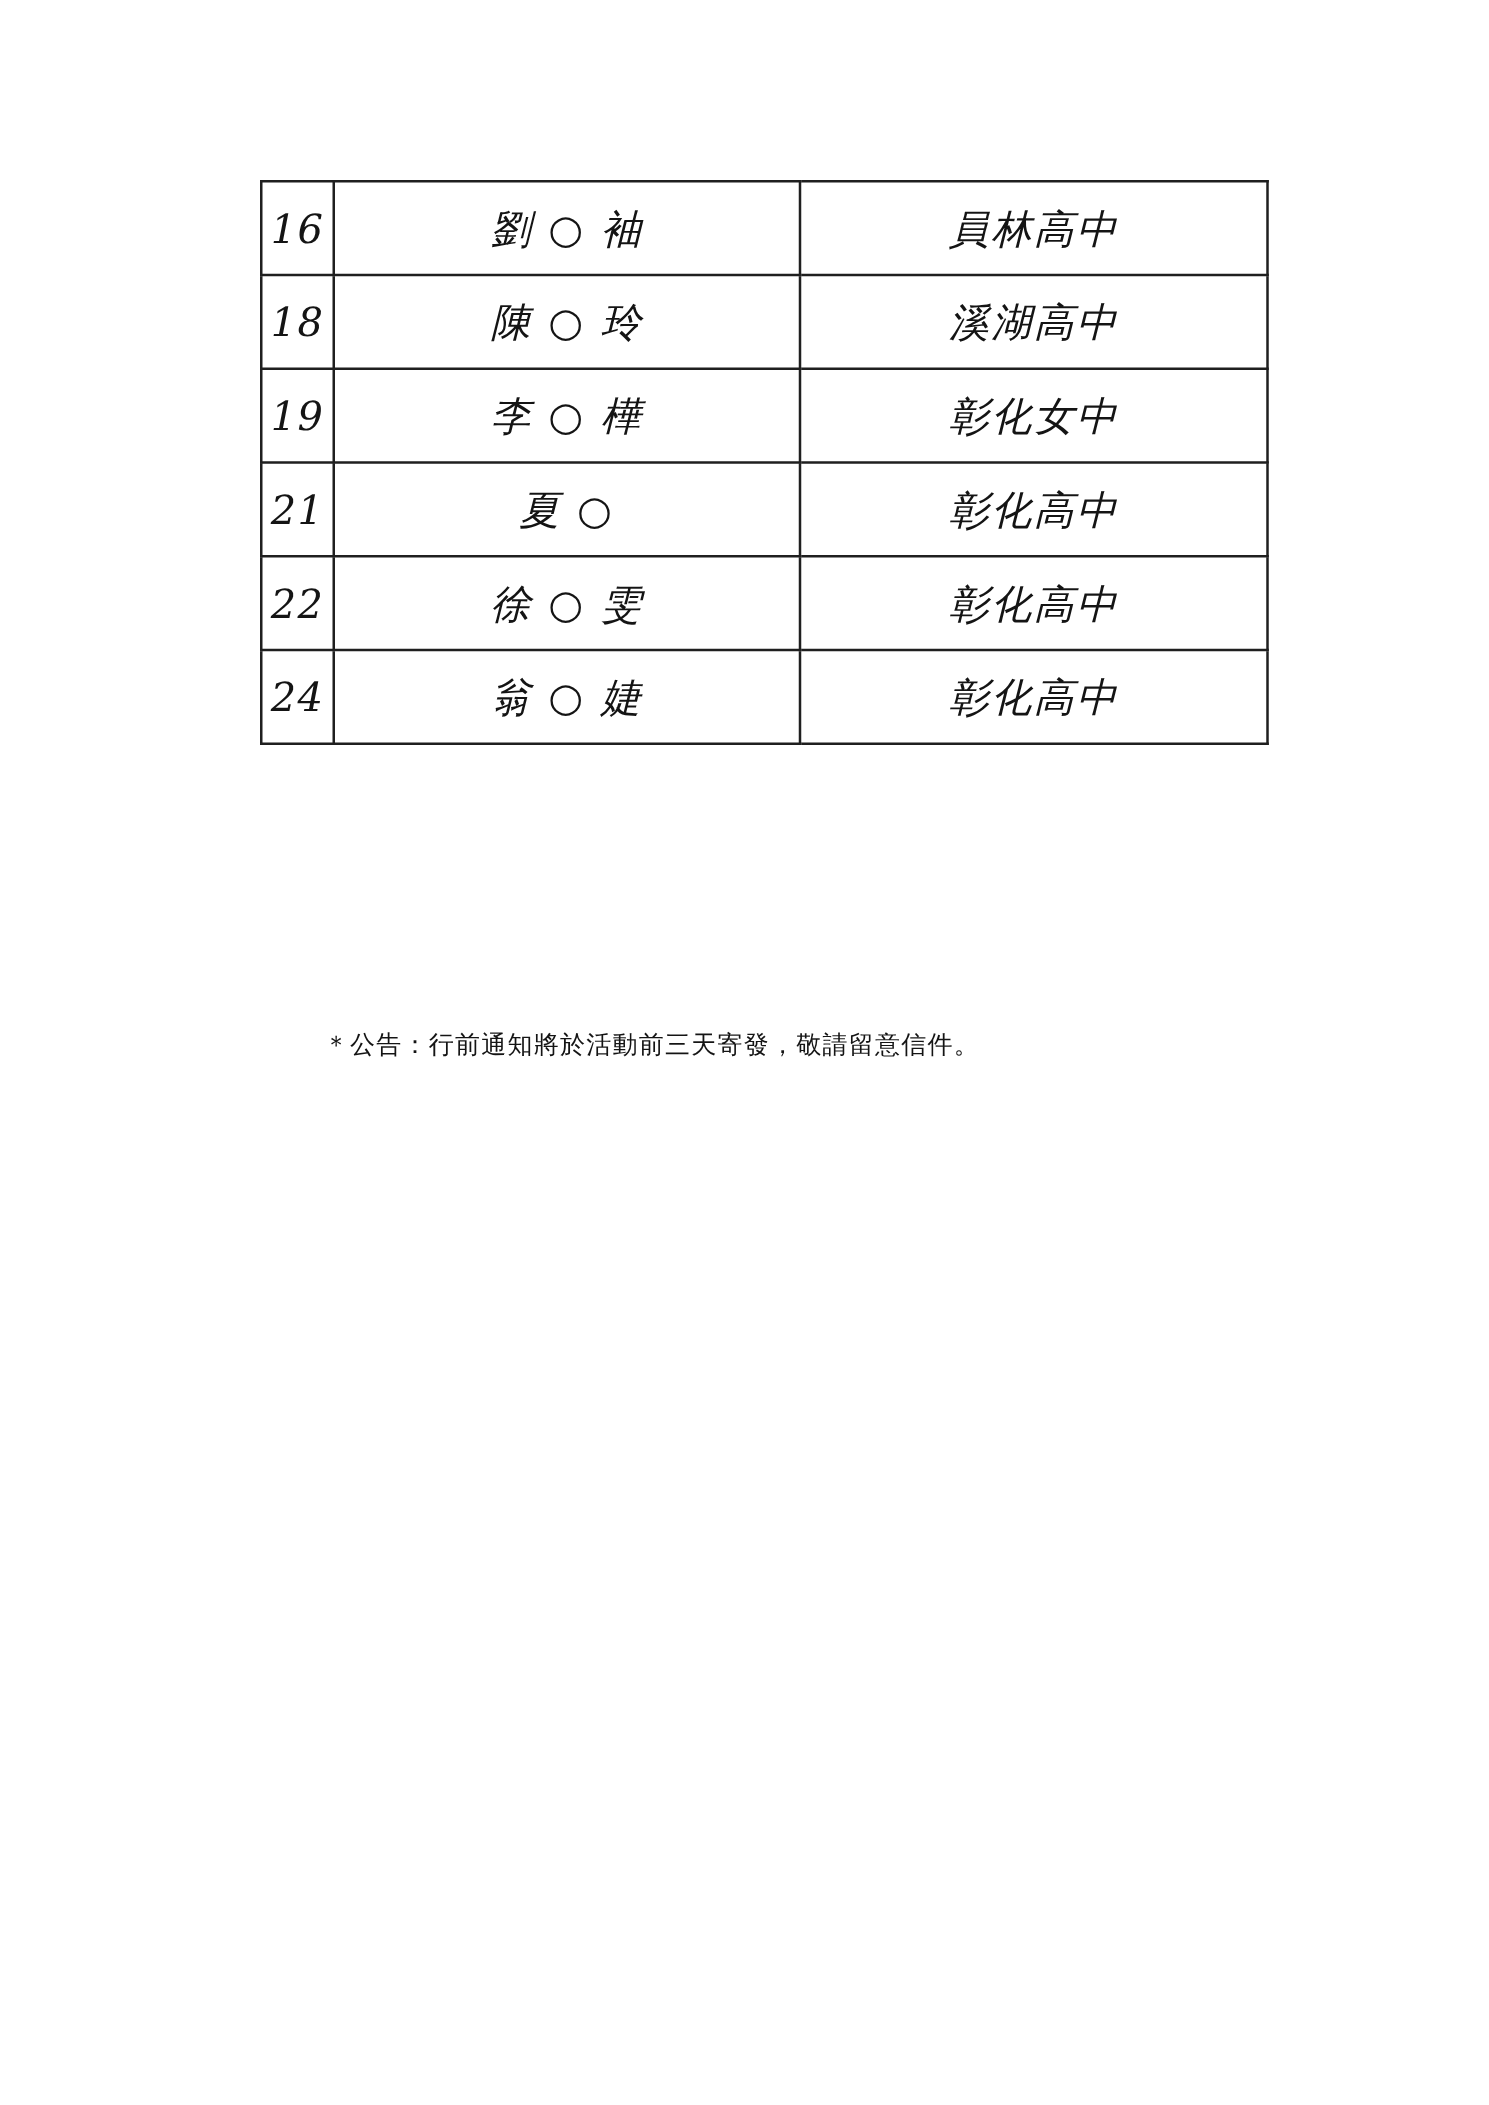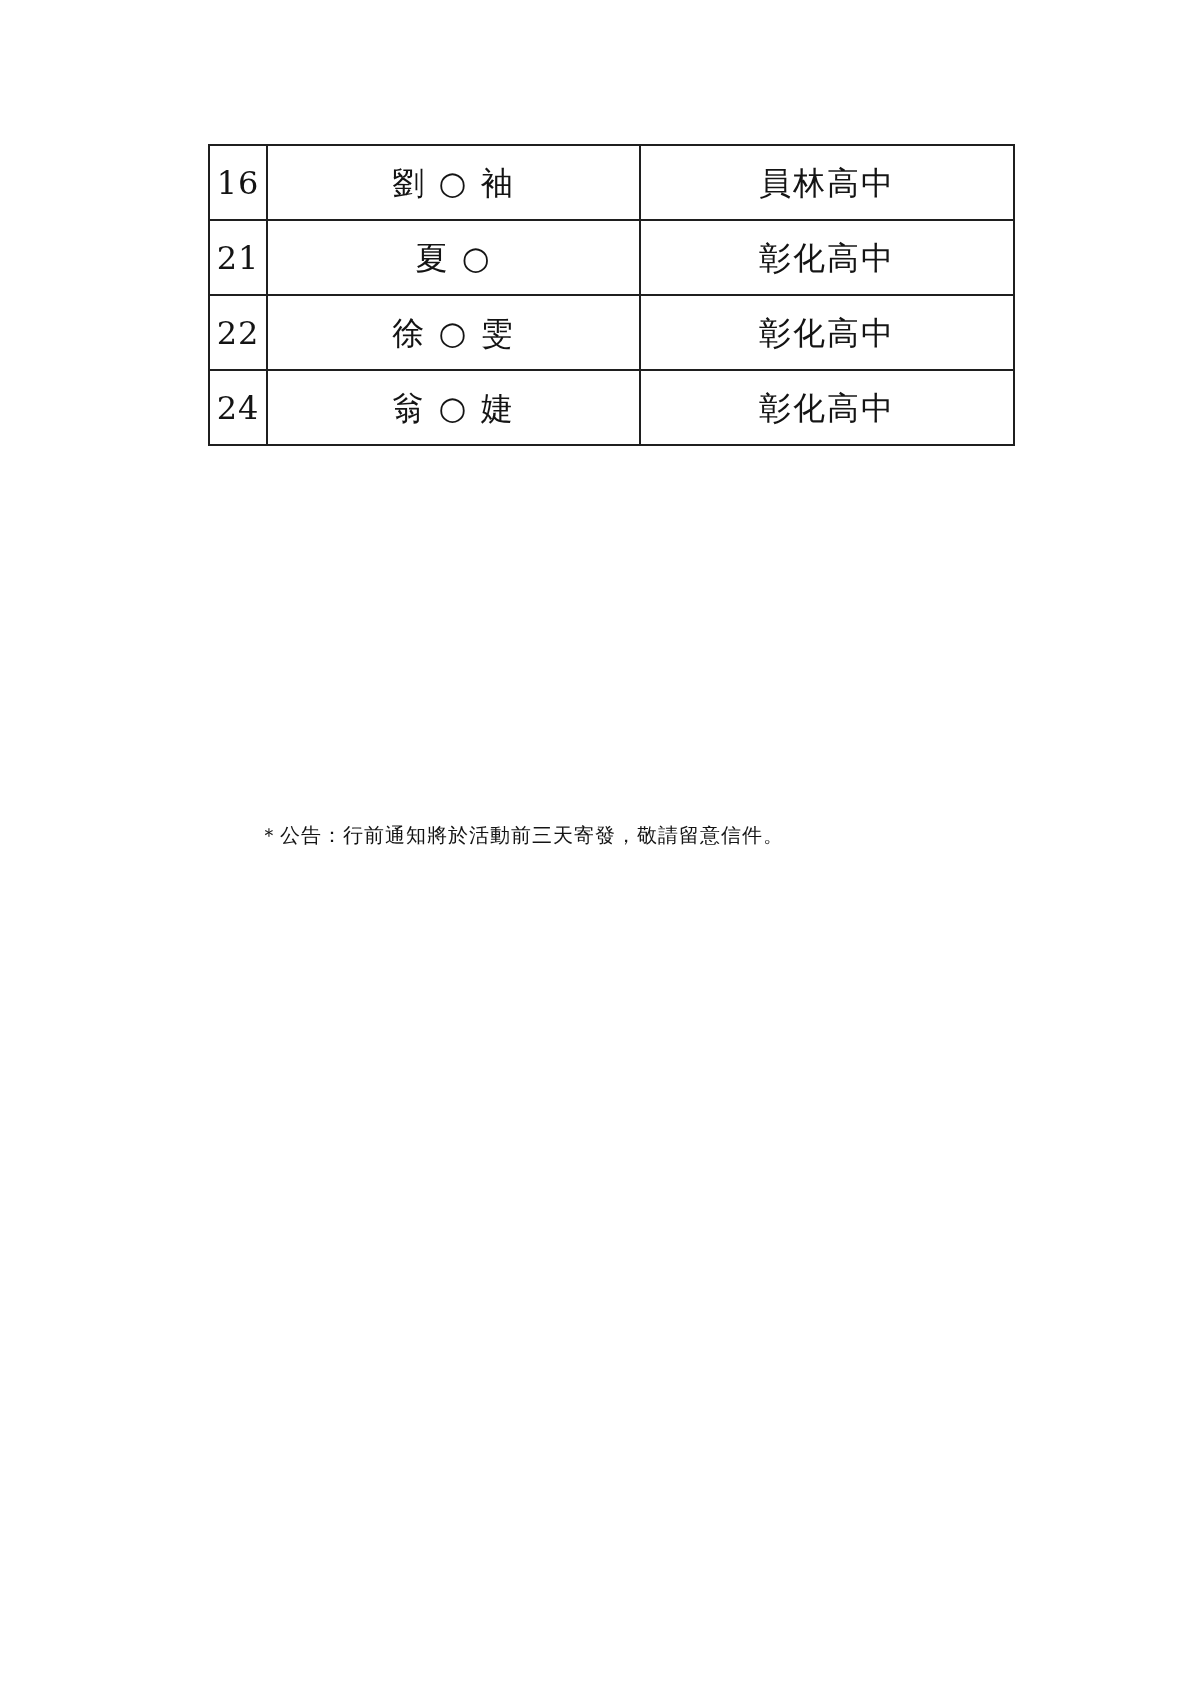--- a/index.html
+++ b/index.html
@@ -27,20 +27,21 @@
   table.roster td {
     border: 2px solid #1f1f1f;
     height: 73px;
     text-align: center;
     vertical-align: middle;
     font-size: 32px;
     line-height: 1;
     padding: 0;
     color: #141414;
     background: #ffffff;
+    font-style: italic;
   }
   td.col-no {
     font-size: 31px;
     letter-spacing: 1px;
   }
   td.col-name {
     letter-spacing: 2px;
     margin-left: 24px;
   }
   td.col-school {
@@ -69,21 +70,31 @@
     </colgroup>
     <tbody>
 
         <tr>
           <td class="col-no">16</td>
           <td class="col-name">劉 ○ 袖</td>
           <td class="col-school">員林高中</td>
         </tr>
 
 
+        <tr>
+          <td class="col-no">18</td>
+          <td class="col-name">陳 ○ 玲</td>
+          <td class="col-school">溪湖高中</td>
+        </tr>
 
+        <tr>
+          <td class="col-no">19</td>
+          <td class="col-name">李 ○ 樺</td>
+          <td class="col-school">彰化女中</td>
+        </tr>
 
 
         <tr>
           <td class="col-no">21</td>
           <td class="col-name">夏 ○</td>
           <td class="col-school">彰化高中</td>
         </tr>
 
         <tr>
           <td class="col-no">22</td>

